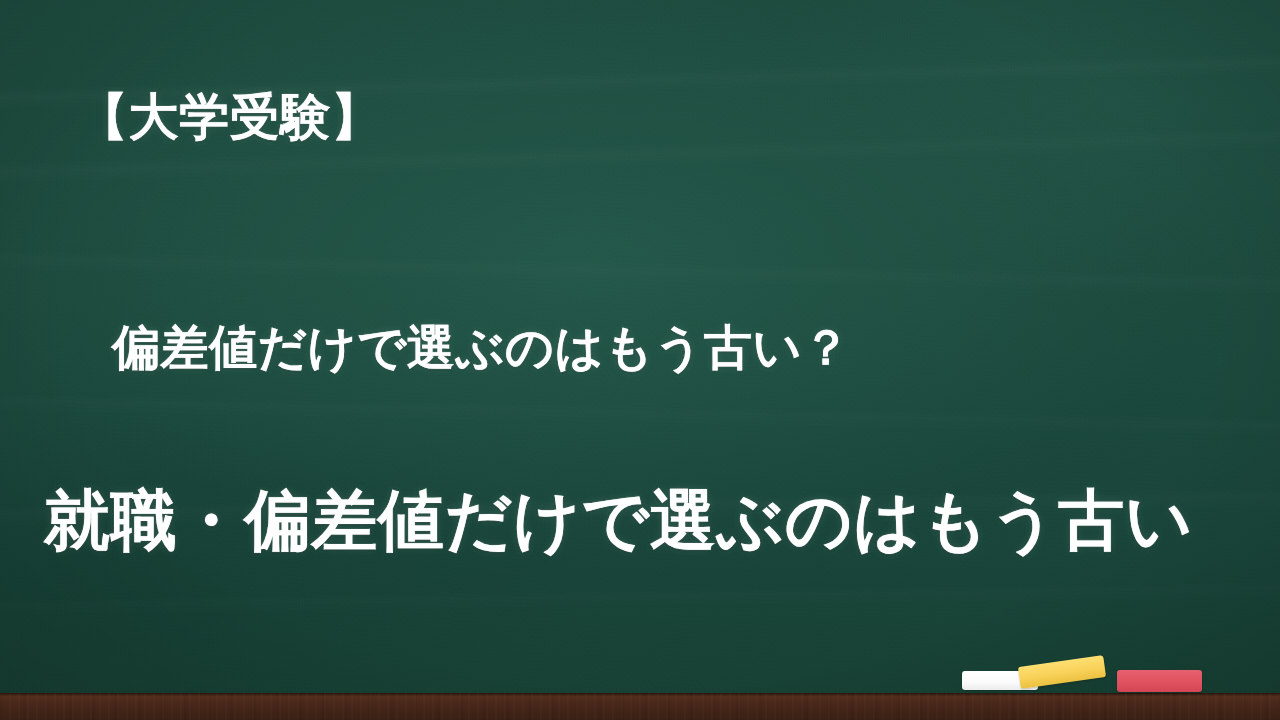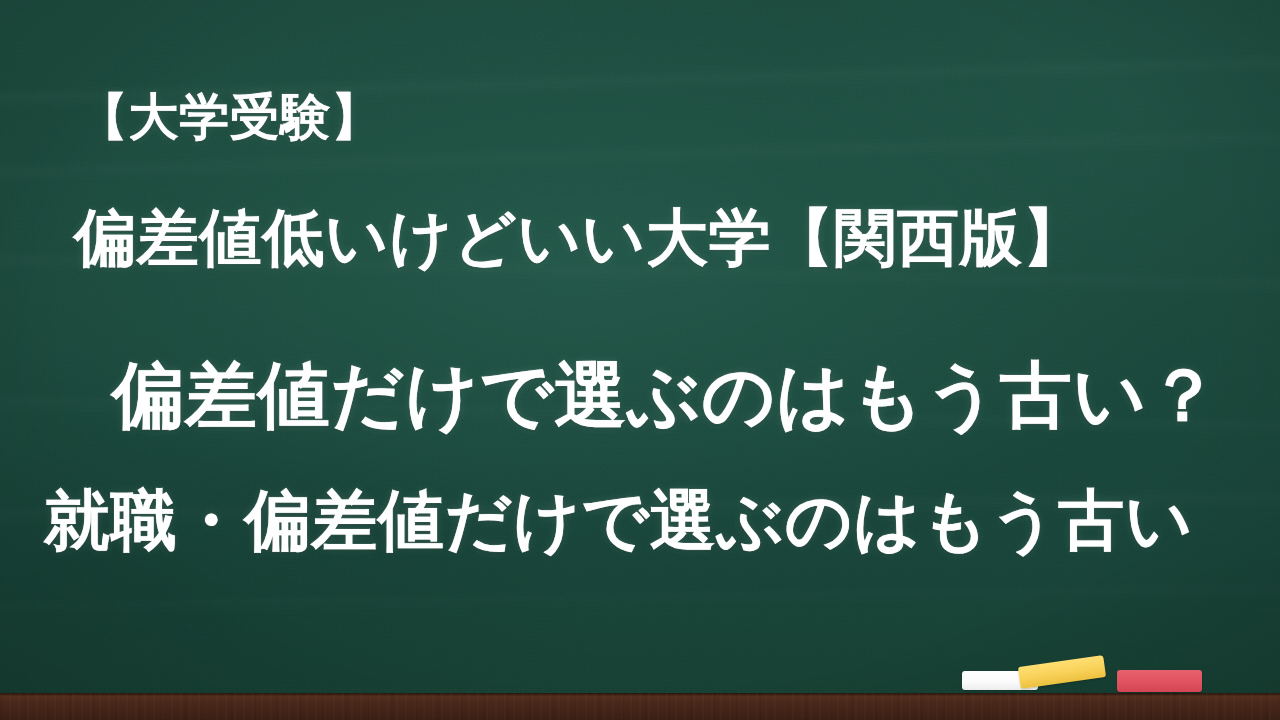--- a/index.html
+++ b/index.html
@@ -99,21 +99,21 @@
     font-weight: 700;
     letter-spacing: 0.012em;
     text-shadow:
       0 0 1px rgba(255,255,255,0.75),
       0 1px 2px rgba(0,0,0,0.22),
       0 0 10px rgba(255,255,255,0.10);
   }
 
   #line-tag   { left: 78px;  top: 84px;  font-size: 50px; }
   #line-main1 { left: 74px;  top: 196px; font-size: 62px; }
-  #line-main2 { left: 112px; top: 348px; font-size: 72px; }
+  #line-main2 { left: 112px; top: 316px; font-size: 48px; }
   #line-main3 { left: 44px;  top: 476px; font-size: 66px; }
 
   
   .ledge {
     position: absolute;
     left: 0;
     top: 693px;
     width: 1280px;
     height: 27px;
     background:
@@ -179,21 +179,20 @@
 
   <div class="board">
     <div class="board-streaks"></div>
     <div class="board-grain"></div>
     <div class="board-vignette"></div>
   </div>
 
   <div class="text-layer">
     <div class="chalk-line" id="line-tag">【大学受験】</div>
 
-    <div class="chalk-line" id="line-main1">偏差値低いけどいい大学【関西版】</div>
 
     <div class="chalk-line" id="line-main2">偏差値だけで選ぶのはもう古い？</div>
 
     <div class="chalk-line" id="line-main3">就職・偏差値だけで選ぶのはもう古い</div>
   </div>
 
   <div class="ledge">
     <div class="ledge-lip"></div>
     <div class="ledge-grain"></div>
   </div>

